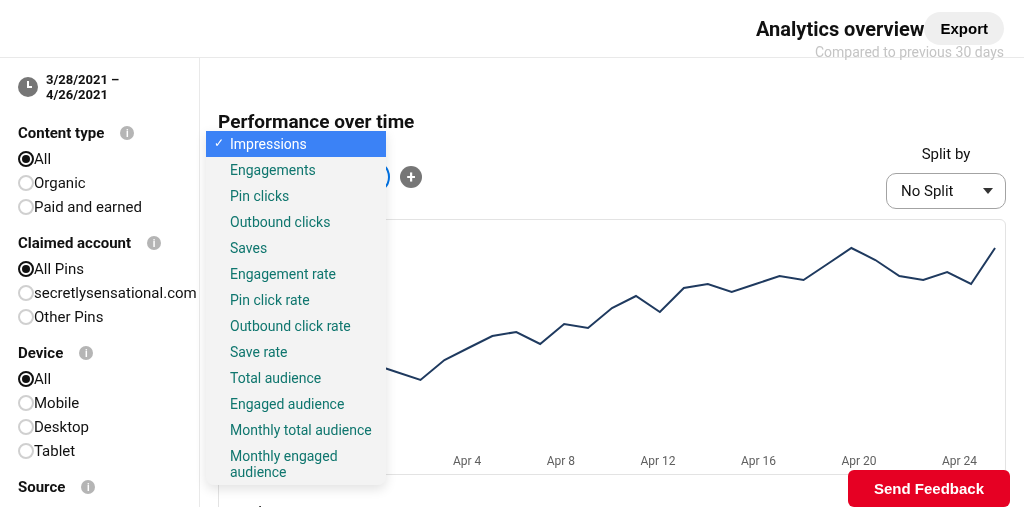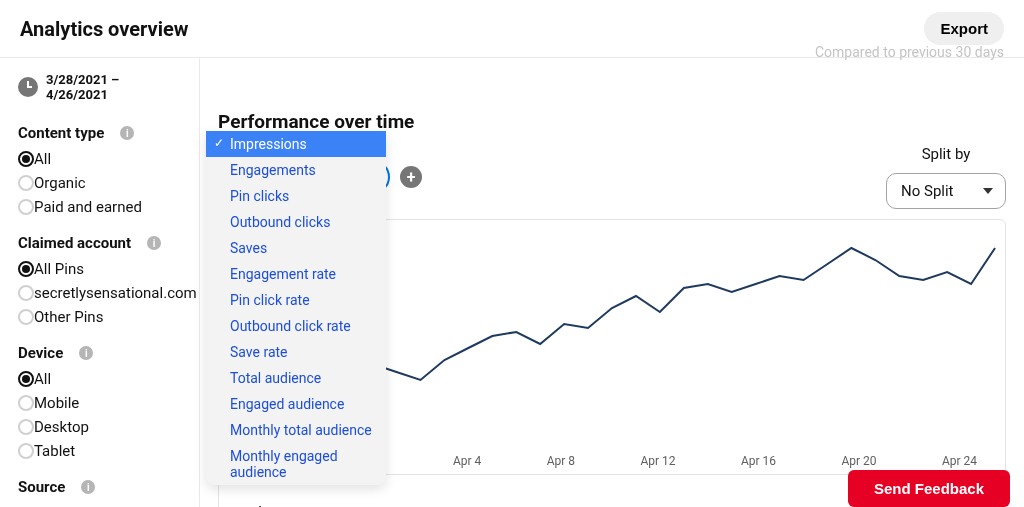--- a/index.html
+++ b/index.html
@@ -9,21 +9,21 @@
     color: #111;
     background: #fff;
     width: 1024px;
     height: 507px;
     overflow: hidden;
     position: relative;
   }
   .header {
     display: flex;
     align-items: center;
-    justify-content: space-between;
+    justify-content: flex-end;
     padding: 12px 20px;
     border-bottom: 1px solid #e9e9e9;
   }
   .header h1 { font-size: 20px; font-weight: 700; }
   .export-btn {
     background: #efefef;
     border: none;
     border-radius: 20px;
     padding: 8px 16px;
     font-size: 15px;
@@ -262,21 +262,21 @@
     border-radius: 0 0 8px 8px;
     box-shadow: 0 4px 12px rgba(0,0,0,0.12);
     overflow: hidden;
     z-index: 50;
   }
   .dropdown-item {
     padding: 5px 14px 5px 24px;
     font-size: 14px;
     position: relative;
     cursor: pointer;
-    color: #1d4ed8;
+    color: #0f766e;
   }
   .dropdown-item.selected {
     background: #3b82f6;
     color: #fff;
   }
   .dropdown-item.selected::before {
     content: "✓";
     position: absolute;
     left: 8px;
     font-size: 12px;

